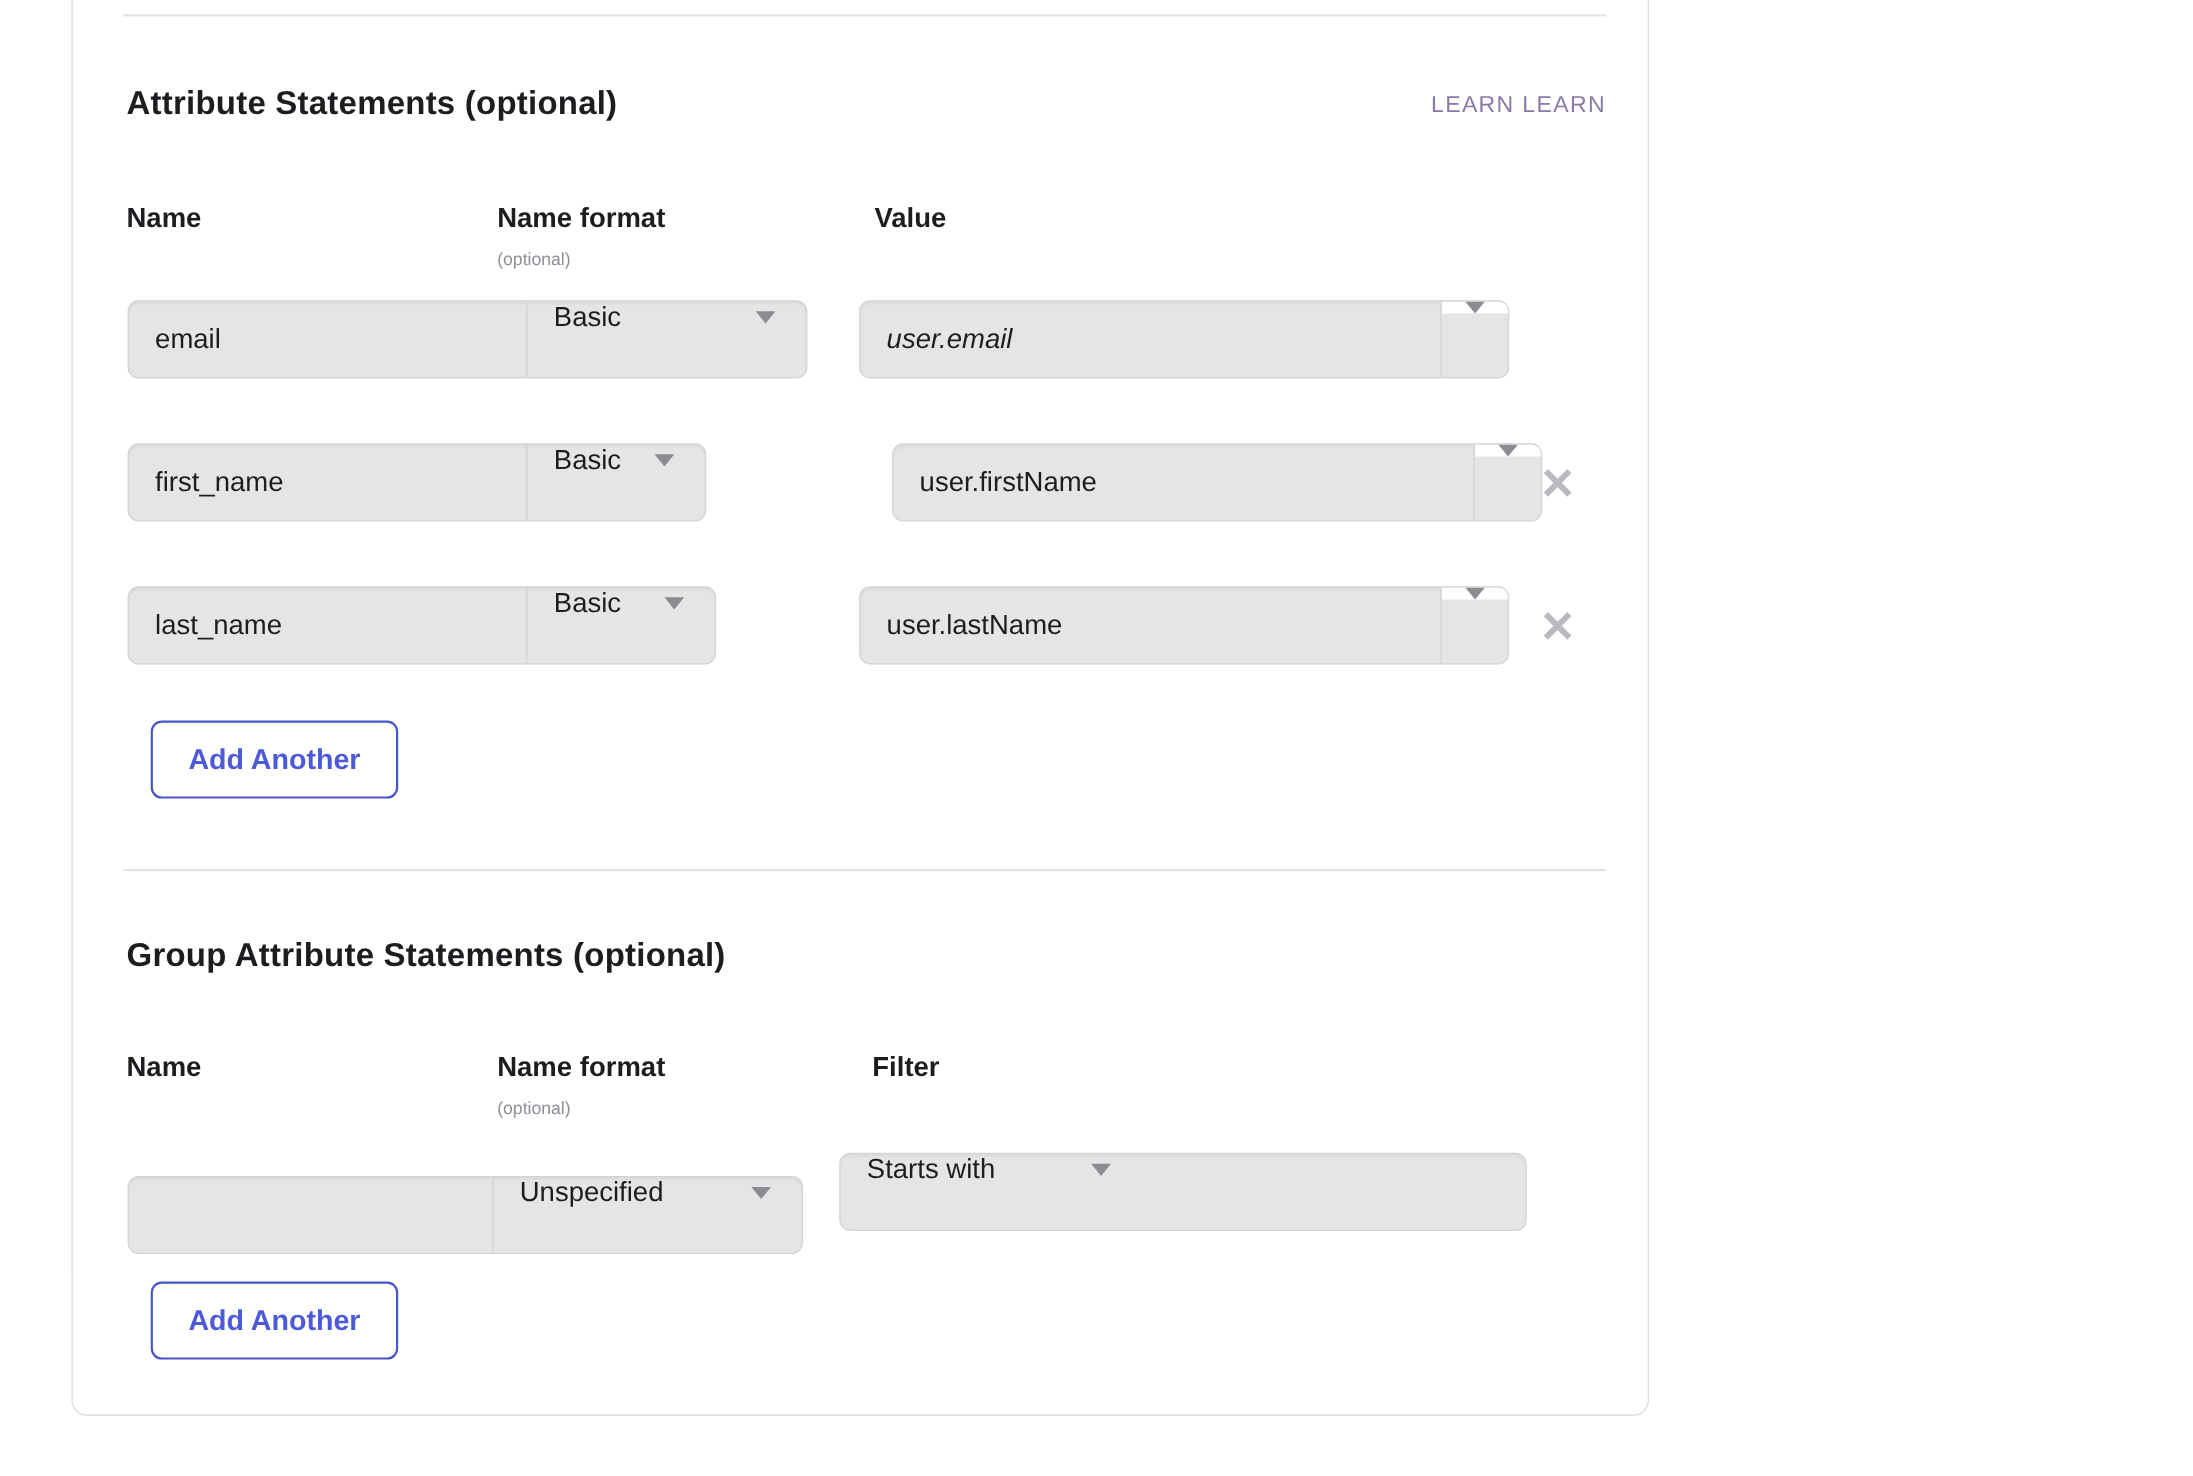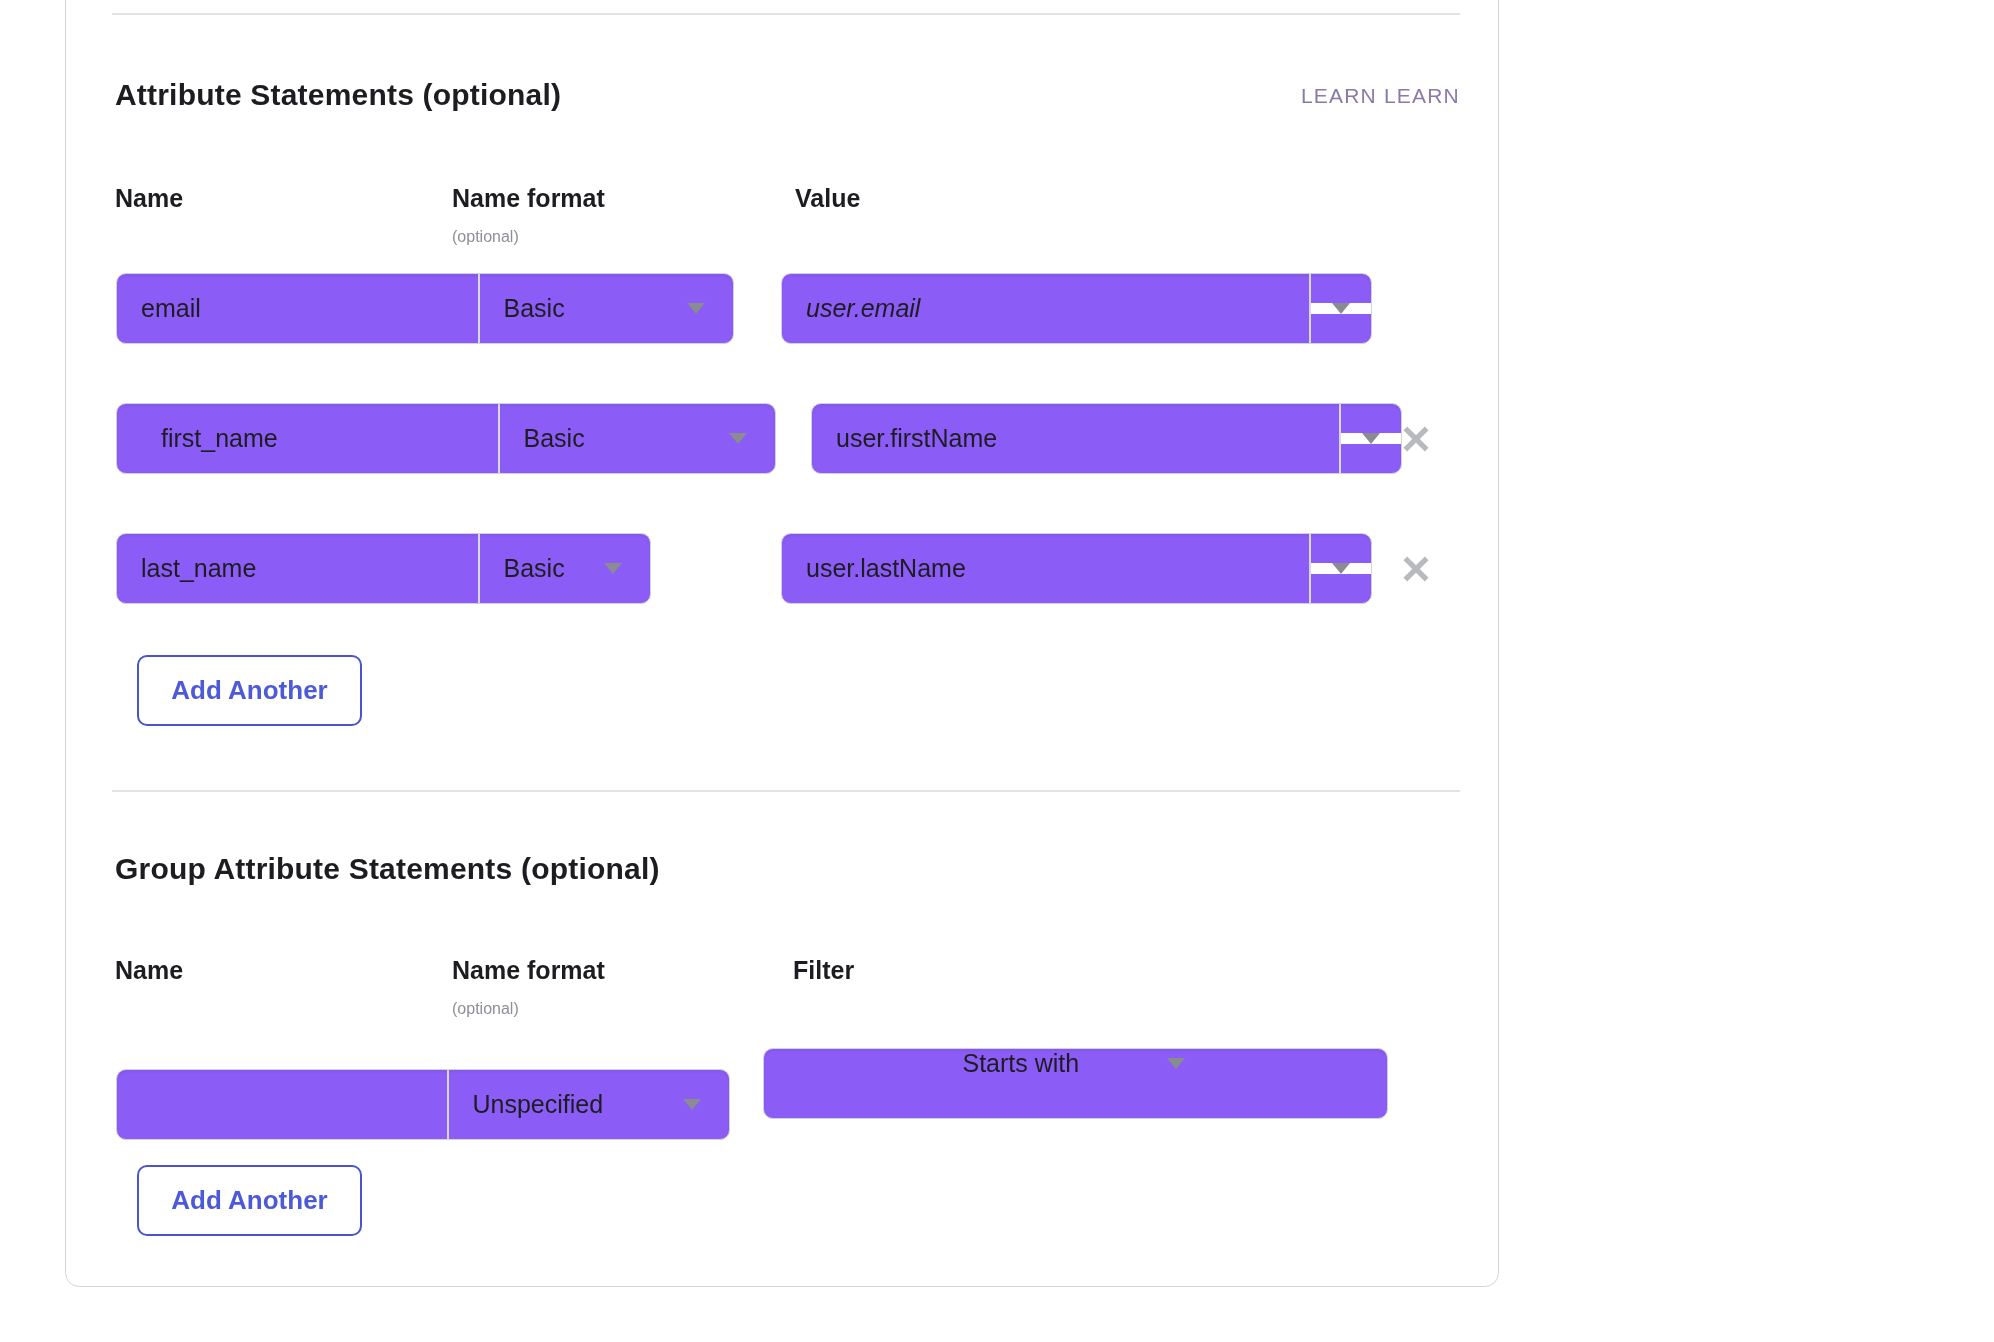--- a/index.html
+++ b/index.html
@@ -18,22 +18,22 @@
     position:absolute; left:115px; font-size:30px; font-weight:700; color:#1d1d21; letter-spacing:0.2px;
   }
   .learn-more {
     position:absolute; right:534px; font-size:21px; font-weight:500; color:#8a7aa8;
     letter-spacing:1.2px; cursor:pointer; text-decoration:none;
   }
   .col-header { position:absolute; font-size:25px; font-weight:700; color:#1d1d21; }
   .col-hint   { position:absolute; font-size:16px; font-weight:400; color:#8e8e96; }
 
   .field-group {
-    position:absolute; height:71px; display:flex; align-items:center;
-    background:#8b5cf6; border:1.5px solid #d2d2d8; border-radius:10px;
+    position:absolute; height:71px; display:flex; align-items:flex-start;
+    background:#e5e5e5; border:1.5px solid #d2d2d8; border-radius:10px;
     box-shadow: inset 0 2px 3px rgba(0,0,0,0.05);
     overflow:hidden;
   }
   .fg-sep { width:1.5px; background:#d8d8dd; align-self:stretch; }
   .fg-input {
     border:none; outline:none; background:transparent;
     font-family:"Liberation Sans", sans-serif; font-size:25px; color:#1d1d21;
     padding:0 18px 0 24px; height:100%;
   }
   .fg-select {
@@ -85,21 +85,21 @@
     </div>
   </div>
   <div class="field-group" style="left:781px; top:273px; width:591px;">
     <input class="fg-input" style="width: 527px; font-style: italic;" type="text" value="user.email">
     <div class="fg-sep"></div>
     <div class="fg-ddbtn" style="flex:1;">
       <span class="caret"></span>
     </div>
   </div>
 
-  <div class="field-group" style="left:116px; top:403px; width:660px;padding-left:20px;">
+  <div class="field-group" style="left:116px; top:403px; width:526px;">
     <input class="fg-input" style="width: 361px;" type="text" value="first_name">
     <div class="fg-sep"></div>
     <div class="fg-select" style="flex:1;">
       <span>Basic</span>
       <span class="caret"></span>
     </div>
   </div>
   <div class="field-group" style="left:811px; top:403px; width:591px;">
     <input class="fg-input" style="width: 527px;" type="text" value="user.firstName">
     <div class="fg-sep"></div>

